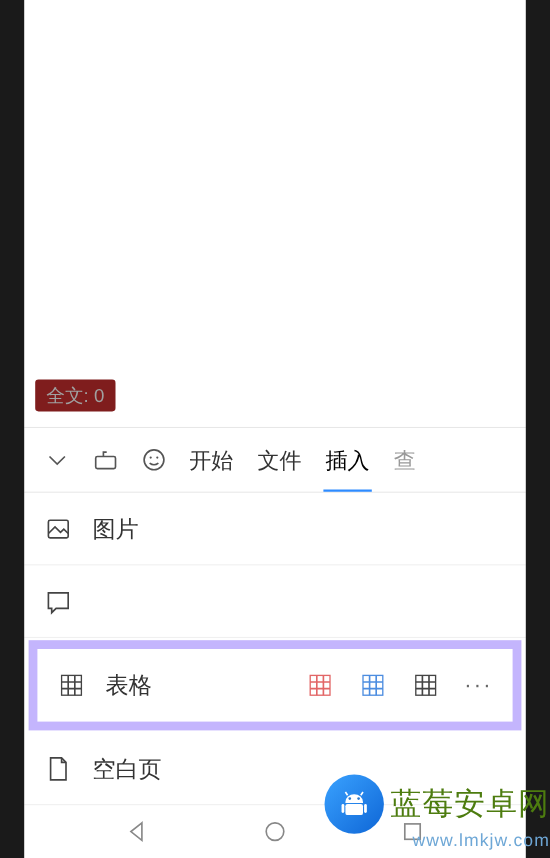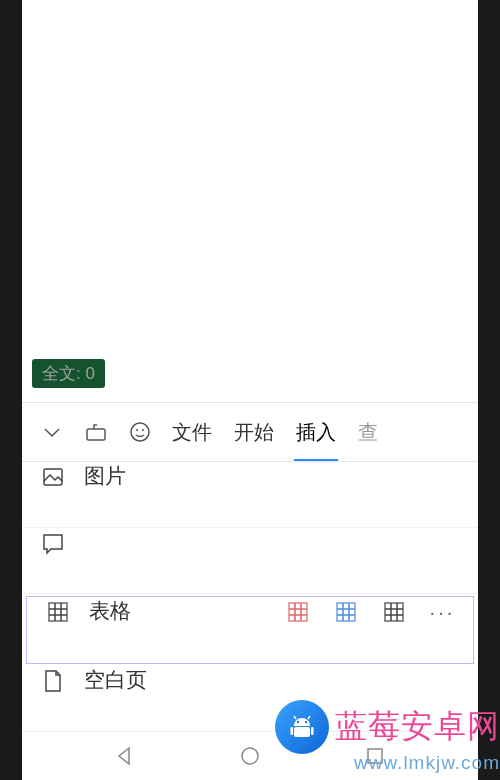--- a/index.html
+++ b/index.html
@@ -29,21 +29,21 @@
     }
     .doc-area {
       flex: 1;
       background: #fff;
       position: relative;
     }
     .word-count {
       position: absolute;
       left: 10px;
       bottom: 14px;
-      background: #14532d;
+      background: #7f1d1d;
       color: #a0a0a0;
       font-size: 17px;
       padding: 3px 10px;
       border-radius: 3px;
     }
     .toolbar {
       border-top: 1px solid #e5e5e5;
       border-bottom: 1px solid #e5e5e5;
       display: flex;
       align-items: center;
@@ -85,21 +85,21 @@
       right: -2px;
       height: 3px;
       background: #2e8bff;
     }
     .tab.partial { color: #999; }
     .menu-list {
       background: #fff;
     }
     .menu-item {
       display: flex;
-      align-items: flex-start;
+      align-items: center;
       height: 66px;
       padding: 0 16px;
       border-bottom: 1px solid #f0f0f0;
     }
     .menu-icon {
       width: 30px;
       height: 30px;
       display: flex;
       align-items: center;
       justify-content: center;
@@ -117,21 +117,21 @@
       gap: 18px;
     }
     .opt {
       width: 30px;
       height: 30px;
       display: flex;
       align-items: center;
       justify-content: center;
     }
     .table-row-highlight {
-      border: 1px solid #c4b5fd;
+      border: 8px solid #c4b5fd;
       margin: 2px 4px;
     }
     .nav-bar {
       height: 48px;
       display: flex;
       align-items: center;
       justify-content: space-around;
       padding: 0 40px;
     }
     .nav-btn {
@@ -161,29 +161,29 @@
       height: 54px;
       border-radius: 50%;
       background: linear-gradient(135deg, #3aa2ff, #0e66d6);
       display: flex;
       align-items: center;
       justify-content: center;
       position: relative;
     }
     .wm-logo svg { width: 32px; height: 32px; }
     .wm-text {
-      color: #ec4899;
-      font-size: 32px;
+      color: #4d7c0f;
+      font-size: 28px;
       font-weight: 520;
       letter-spacing: 1px;
       text-align: right;
     }
     .wm-sub {
       color: #6ea7d6;
-      font-size: 19px;
+      font-size: 16px;
       margin-top: -2px;
       letter-spacing: 1px;
     }
     svg { fill: none; stroke: currentColor; stroke-width: 1.5; }
     .grid-ico rect { stroke-width: 1.2; }
   </style>
 </head>
 <body>
 
 <div class="phone-frame"></div>
@@ -210,22 +210,22 @@
     </div>
     <div class="toolbar-btn">
       <svg width="26" height="26" viewBox="0 0 26 26">
           <circle cx="13" cy="13" r="9"></circle>
           <circle cx="10" cy="11" r="1" fill="currentColor" stroke="none"></circle>
           <circle cx="16" cy="11" r="1" fill="currentColor" stroke="none"></circle>
           <path d="M9 16 q4 3 8 0"></path>
         </svg>
     </div>
     <div class="toolbar-tabs">
+      <div class="tab">开始</div>
       <div class="tab">文件</div>
-      <div class="tab">开始</div>
       <div class="tab active">插入</div>
       <div class="tab partial">查</div>
     </div>
   </div>
 
   <div class="menu-list">
 
     <div class="menu-item">
       <span class="menu-icon">
         <svg width="26" height="26" viewBox="0 0 26 26">

